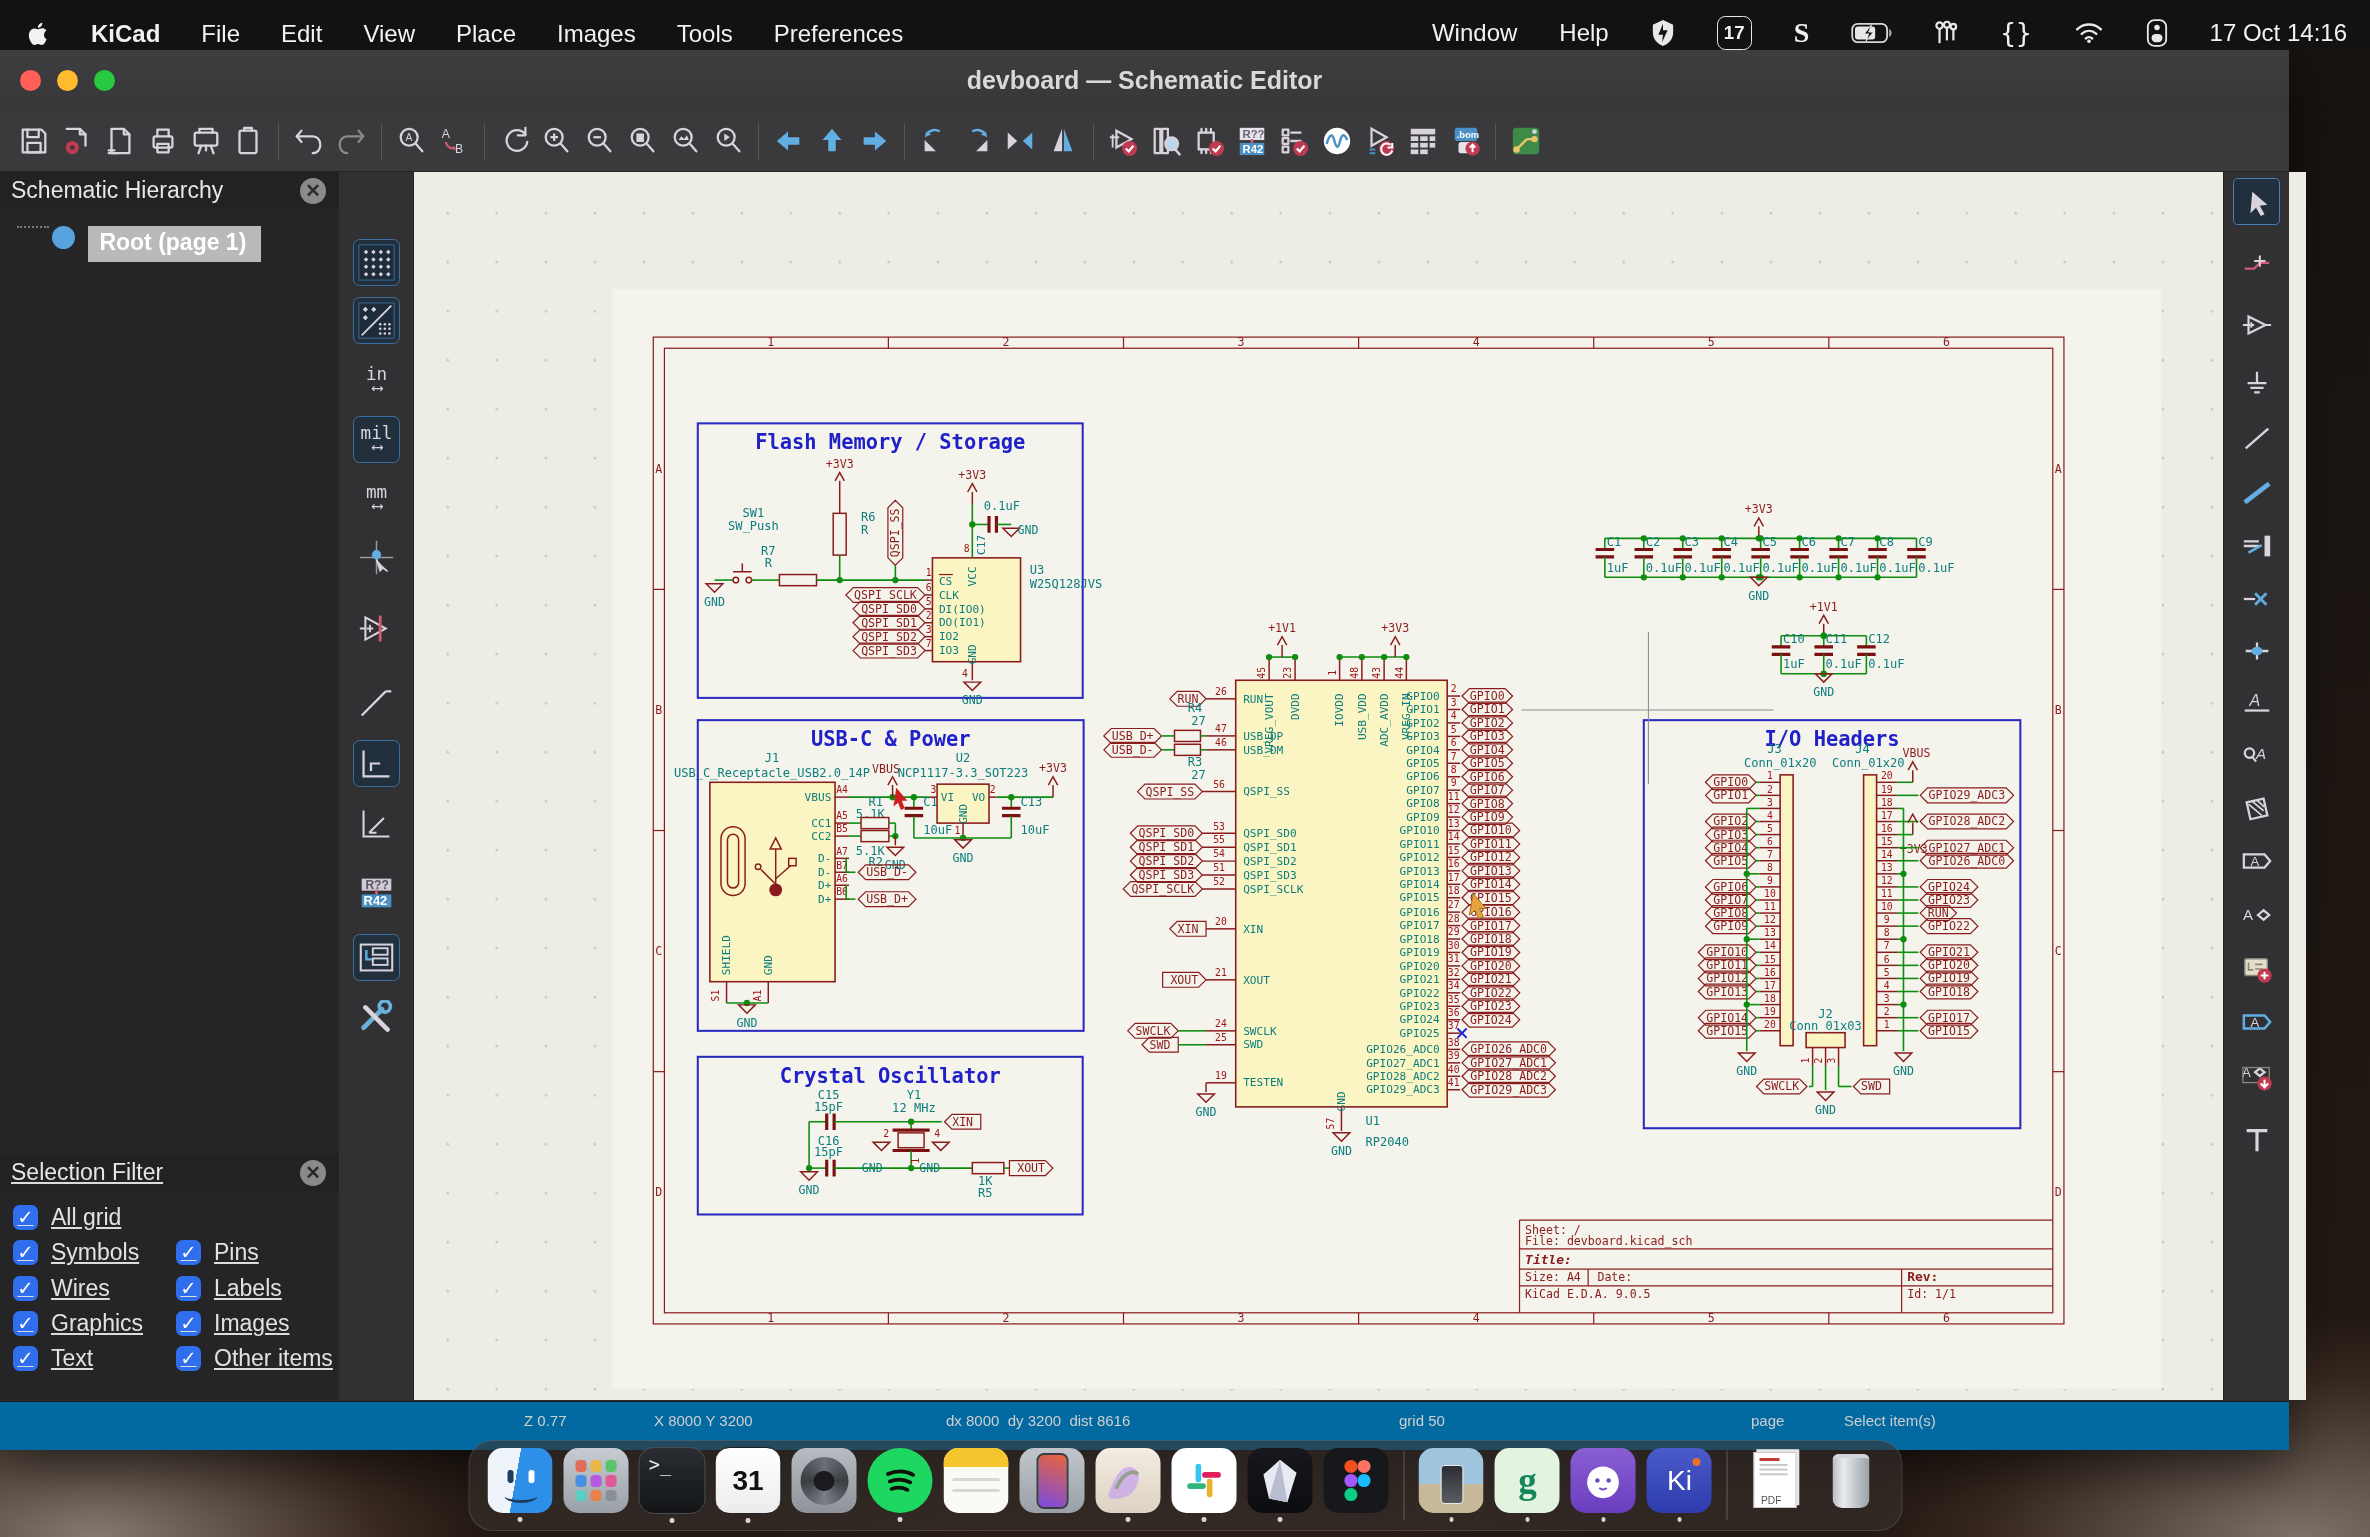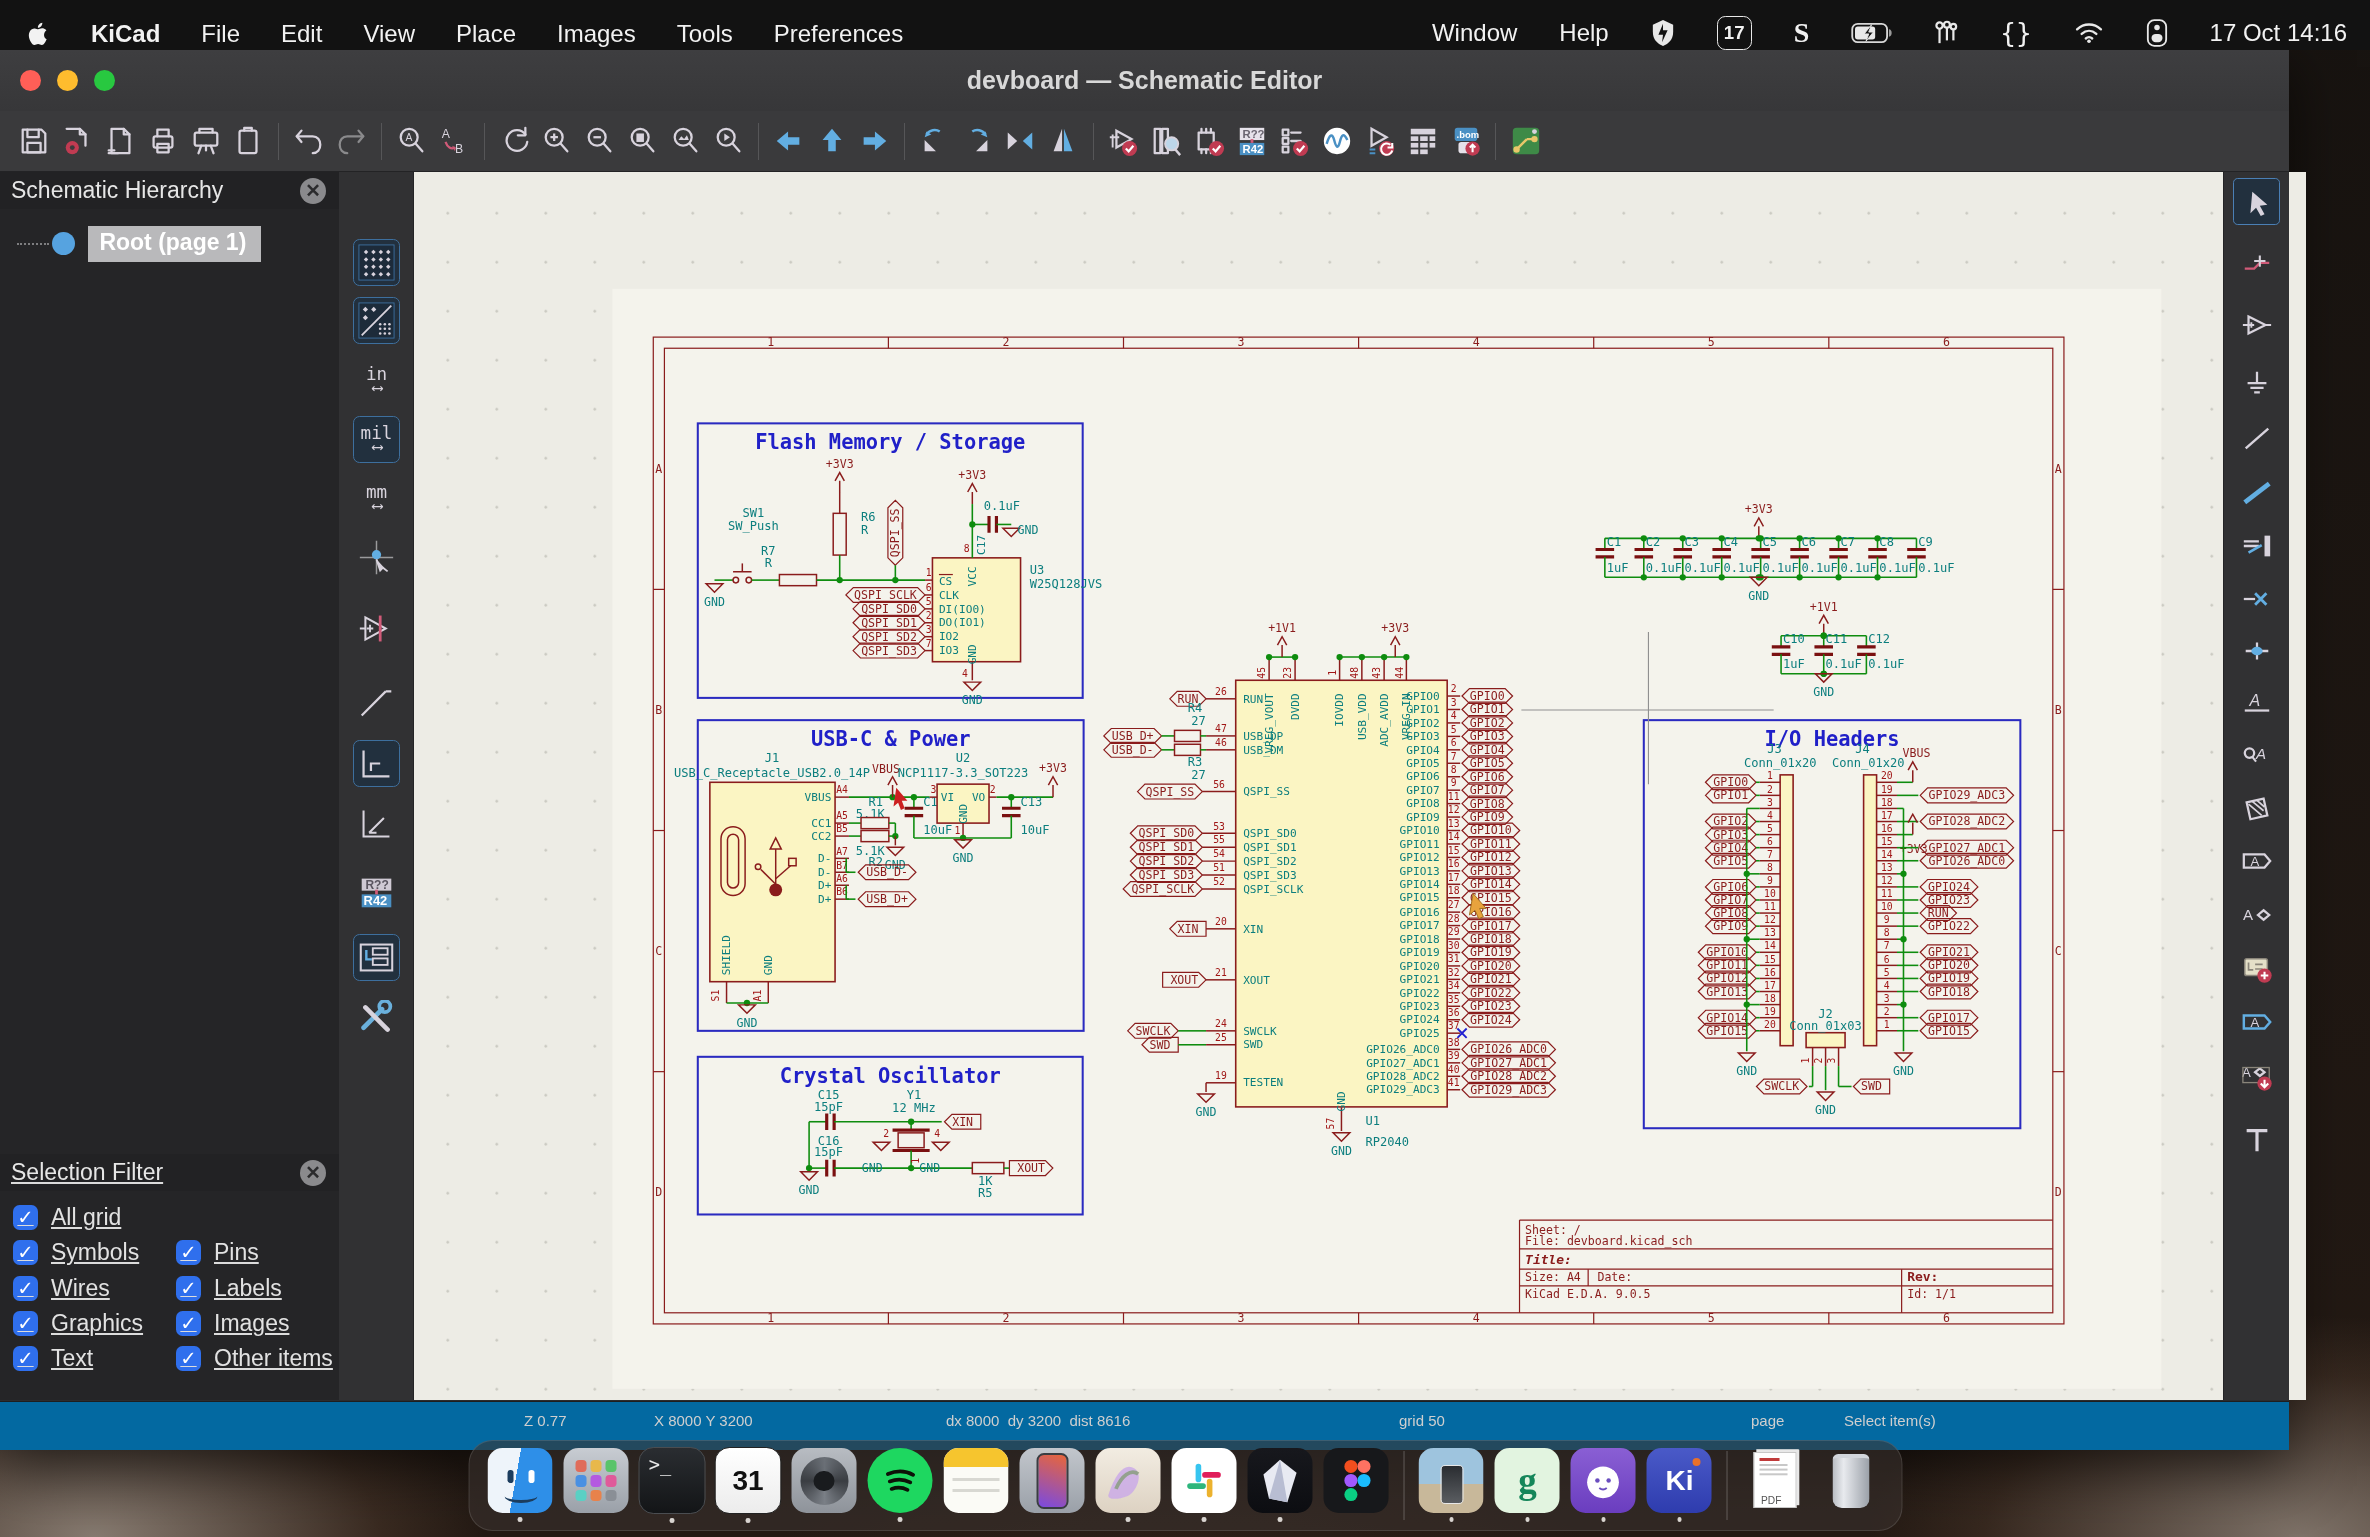--- a/index.html
+++ b/index.html
@@ -32,21 +32,21 @@
   .tb-ic{width:39px;height:39px;margin:0 1.9px;display:flex;align-items:center;justify-content:center;}
   .tb-sep{width:0.9px;height:37px;background:#565658;margin:0 8.3px;}
   .tb-ic svg{display:block;}
   
   #leftpanel{position:absolute;left:0;top:122px;width:339px;height:1228px;background:#252527;
     border-right:0.9px solid #1c1c1e;color:#dcdcdc;}
   .panel-head{height:37px;display:flex;align-items:center;background:#222224;
     font-size:23px;color:#e6e6e6;padding:0 11px;position:relative;}
   .panel-close{position:absolute;right:13px;top:5.6px;width:26px;height:26px;border-radius:50%;
     background:#8a8a8d;color:#2b2b2d;font-size:18.6px;font-weight:bold;display:flex;align-items:center;justify-content:center;}
-  .tree-row{display:flex;align-items:center;margin-top:16.7px;}
+  .tree-row{display:flex;align-items:flex-start;margin-top:16.7px;}
   .tree-dots{width:32px;border-top:2.8px dotted #7e7e80;margin-left:16.7px;}
   .tree-bullet{width:23px;height:23px;border-radius:50%;background:#56a3e0;margin-left:3.7px;}
   .tree-label{margin-left:13px;background:#b9b9bb;color:#ffffff;font-weight:bold;font-size:23px;
     padding:3.7px 15px 5.6px 11px;}
   
   #selfilter{position:absolute;left:0;top:982px;width:339px;text-decoration:underline;}
   .sf-grid{padding:13px 0 0 13px;font-size:23px;color:#e2e2e2;}
   .sf-row{display:flex;margin-bottom:8.3px;}
   .sf-item{display:flex;align-items:center;width:165px;}
   .sf-item.wide{width:315px;}
@@ -1805,21 +1805,21 @@
           <path d="M10 14l5 4M36 14l-5 4" stroke="#fff" stroke-width="6"></path>
           <circle cx="17" cy="23" r="2.4" fill="#6a4dbf"></circle>
           <circle cx="29" cy="23" r="2.4" fill="#6a4dbf"></circle>
           <path d="M19 31c2.5 2 5.5 2 8 0" stroke="#6a4dbf" stroke-width="2" fill="none"></path>
         </svg>
       </div>
       <div class="dock-dot"></div>
     </div>
     <div class="dock-item">
       <div class="dock-tile" style="background:linear-gradient(#4a5ac8,#2e3cae)">
-        <span style="color:#fff;font-size:28px;font-weight:bold">Ki</span>
+        <span style="color:#fff;font-size:28px;font-weight:normal">Ki</span>
         <span style="position:absolute;right:11px;top:9.3px;width:8.3px;height:8.3px;border-radius:50%;background:#e8702a"></span>
       </div>
       <div class="dock-dot"></div>
     </div>
     <div class="dock-sep"></div>
     <div class="dock-item">
       <div class="dock-tile" style="">
         <div style="position:absolute;left:11px;top:3.7px;width:41px;height:54px;background:#fff;border:0.9px solid #c8c8c8;box-shadow:2.8px -2.8px 0 #e8e8e8"></div>
         <div style="position:absolute;left:16.7px;top:9.3px;width:20.4px;height:2.8px;background:#c03b3b"></div>
         <div style="position:absolute;left:16.7px;top:16px;width:28px;height:1.9px;background:#c8c8c8;box-shadow:0 4.6px 0 #c8c8c8,0 9.3px 0 #c8c8c8"></div>

